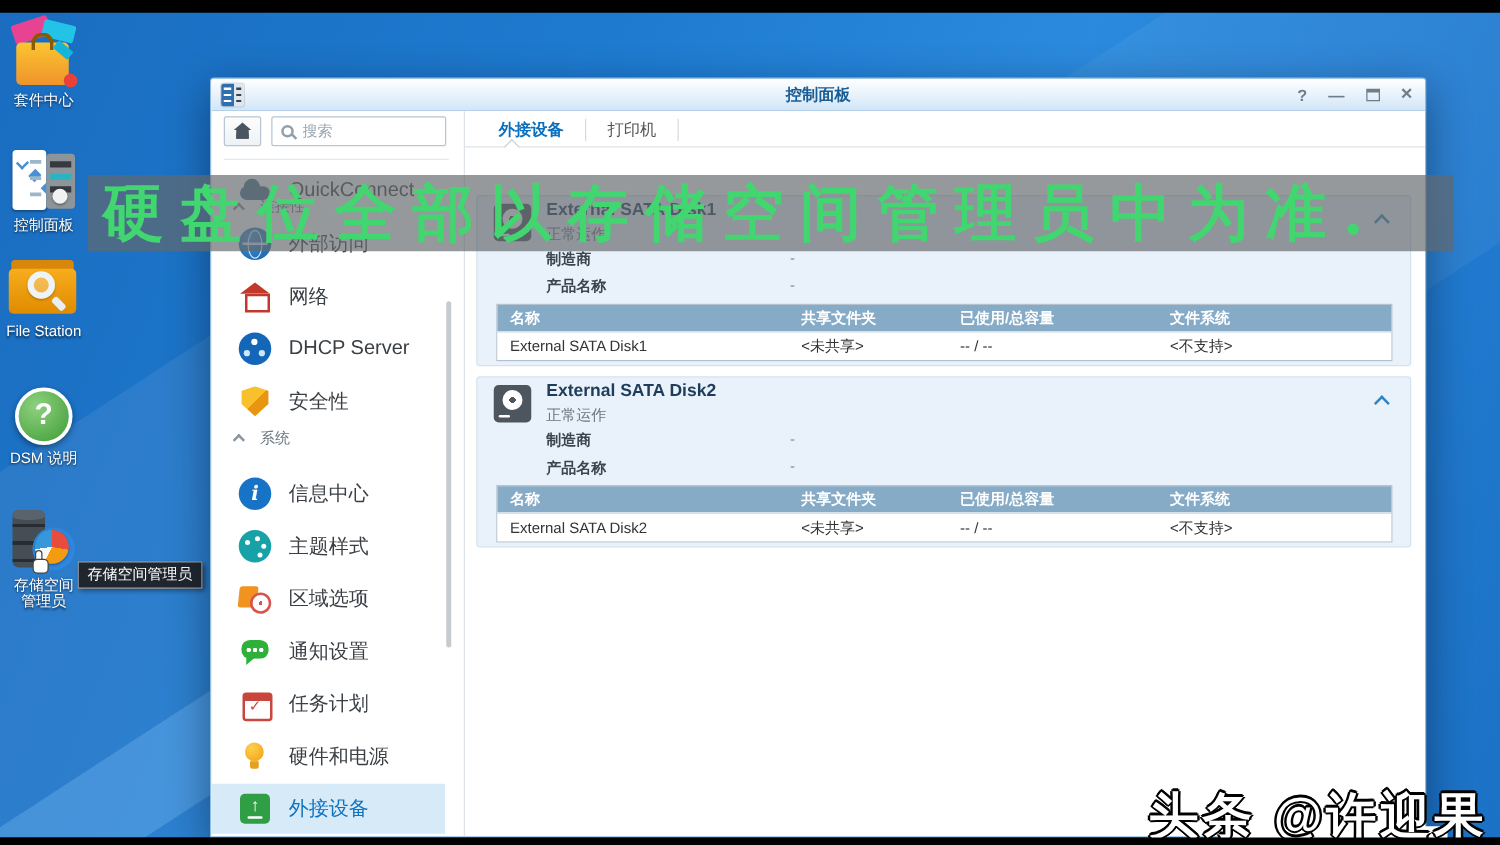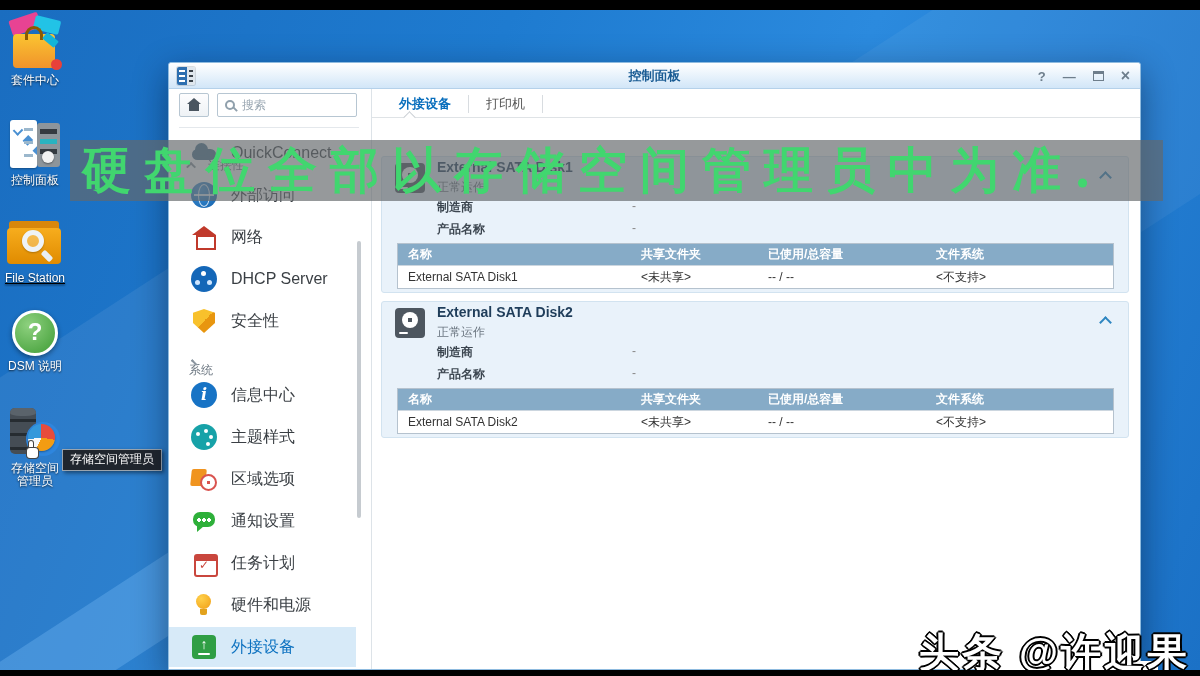--- a/index.html
+++ b/index.html
@@ -194,21 +194,21 @@
     </div>
     <div class="dlabel">套件中心</div>
   </div>
   <div class="dicon" style="left:0;top:120px;">
     <div class="ibox ic-cp">
       <div class="left"></div>
         <div class="right"></div>
     </div>
     <div class="dlabel">控制面板</div>
   </div>
-  <div class="dicon" style="left:0;top:214px;text-decoration:underline;">
+  <div class="dicon" style="left:0;top:201px;">
     <div class="ibox ic-fs">
       <div class="back"></div>
         <div class="body"></div>
         <div class="mag-c"></div>
         <div class="mag-h"></div>
     </div>
     <div class="dlabel">File Station</div>
   </div>
   <div class="dicon" style="left:0;top:310px;">
     <div class="ibox ic-help"></div>
@@ -276,21 +276,21 @@
       </div>
       <div class="side-item" style="top:104px;">
         <span class="icn i-house"></span>
         <span>网络</span>
       </div>
       <div class="side-item" style="top:188px;">
         <span class="icn i-shield"></span>
         <span>安全性</span>
       </div>
 
-      <div class="side-head" style="top:241px;flex-direction:column;">
+      <div class="side-head" style="top:223px;">
         <span class="chev"></span>
         <span>系统</span>
       </div>
 
       <div class="side-item" style="top:262px;">
         <span class="icn i-info"></span>
         <span>信息中心</span>
       </div>
       <div class="side-item" style="top:304px;">
         <span class="icn i-palette"></span>

